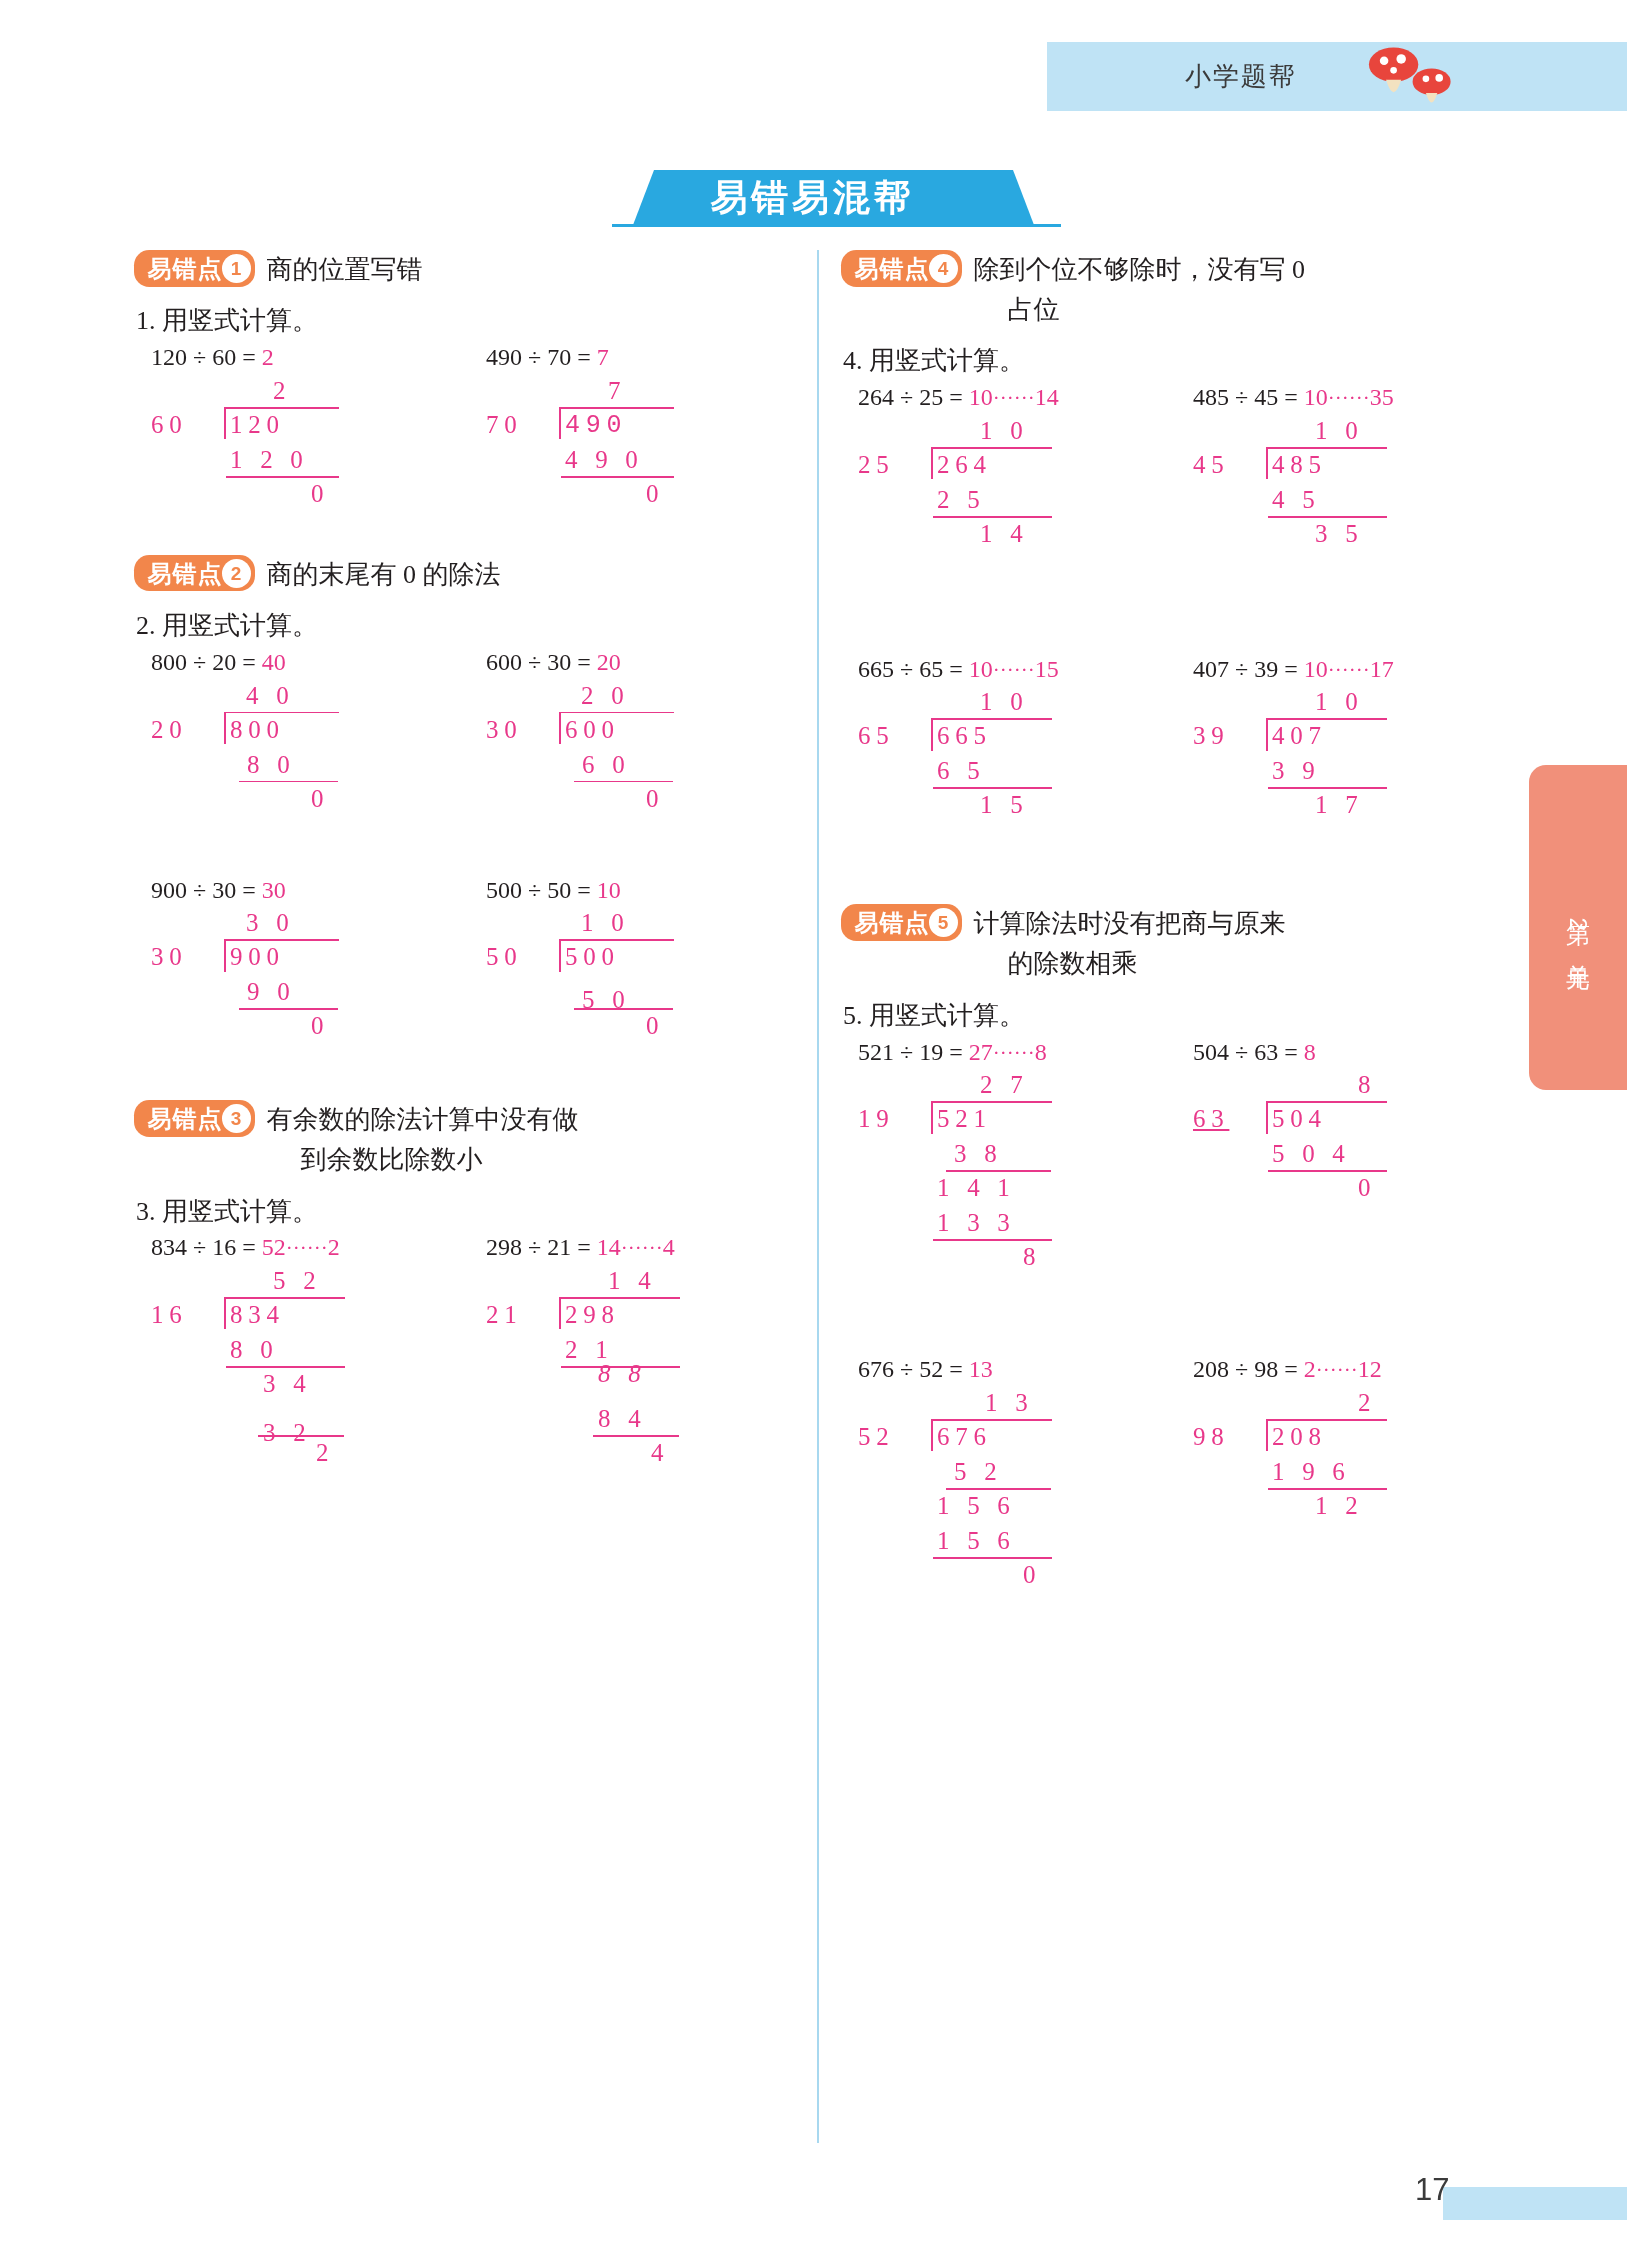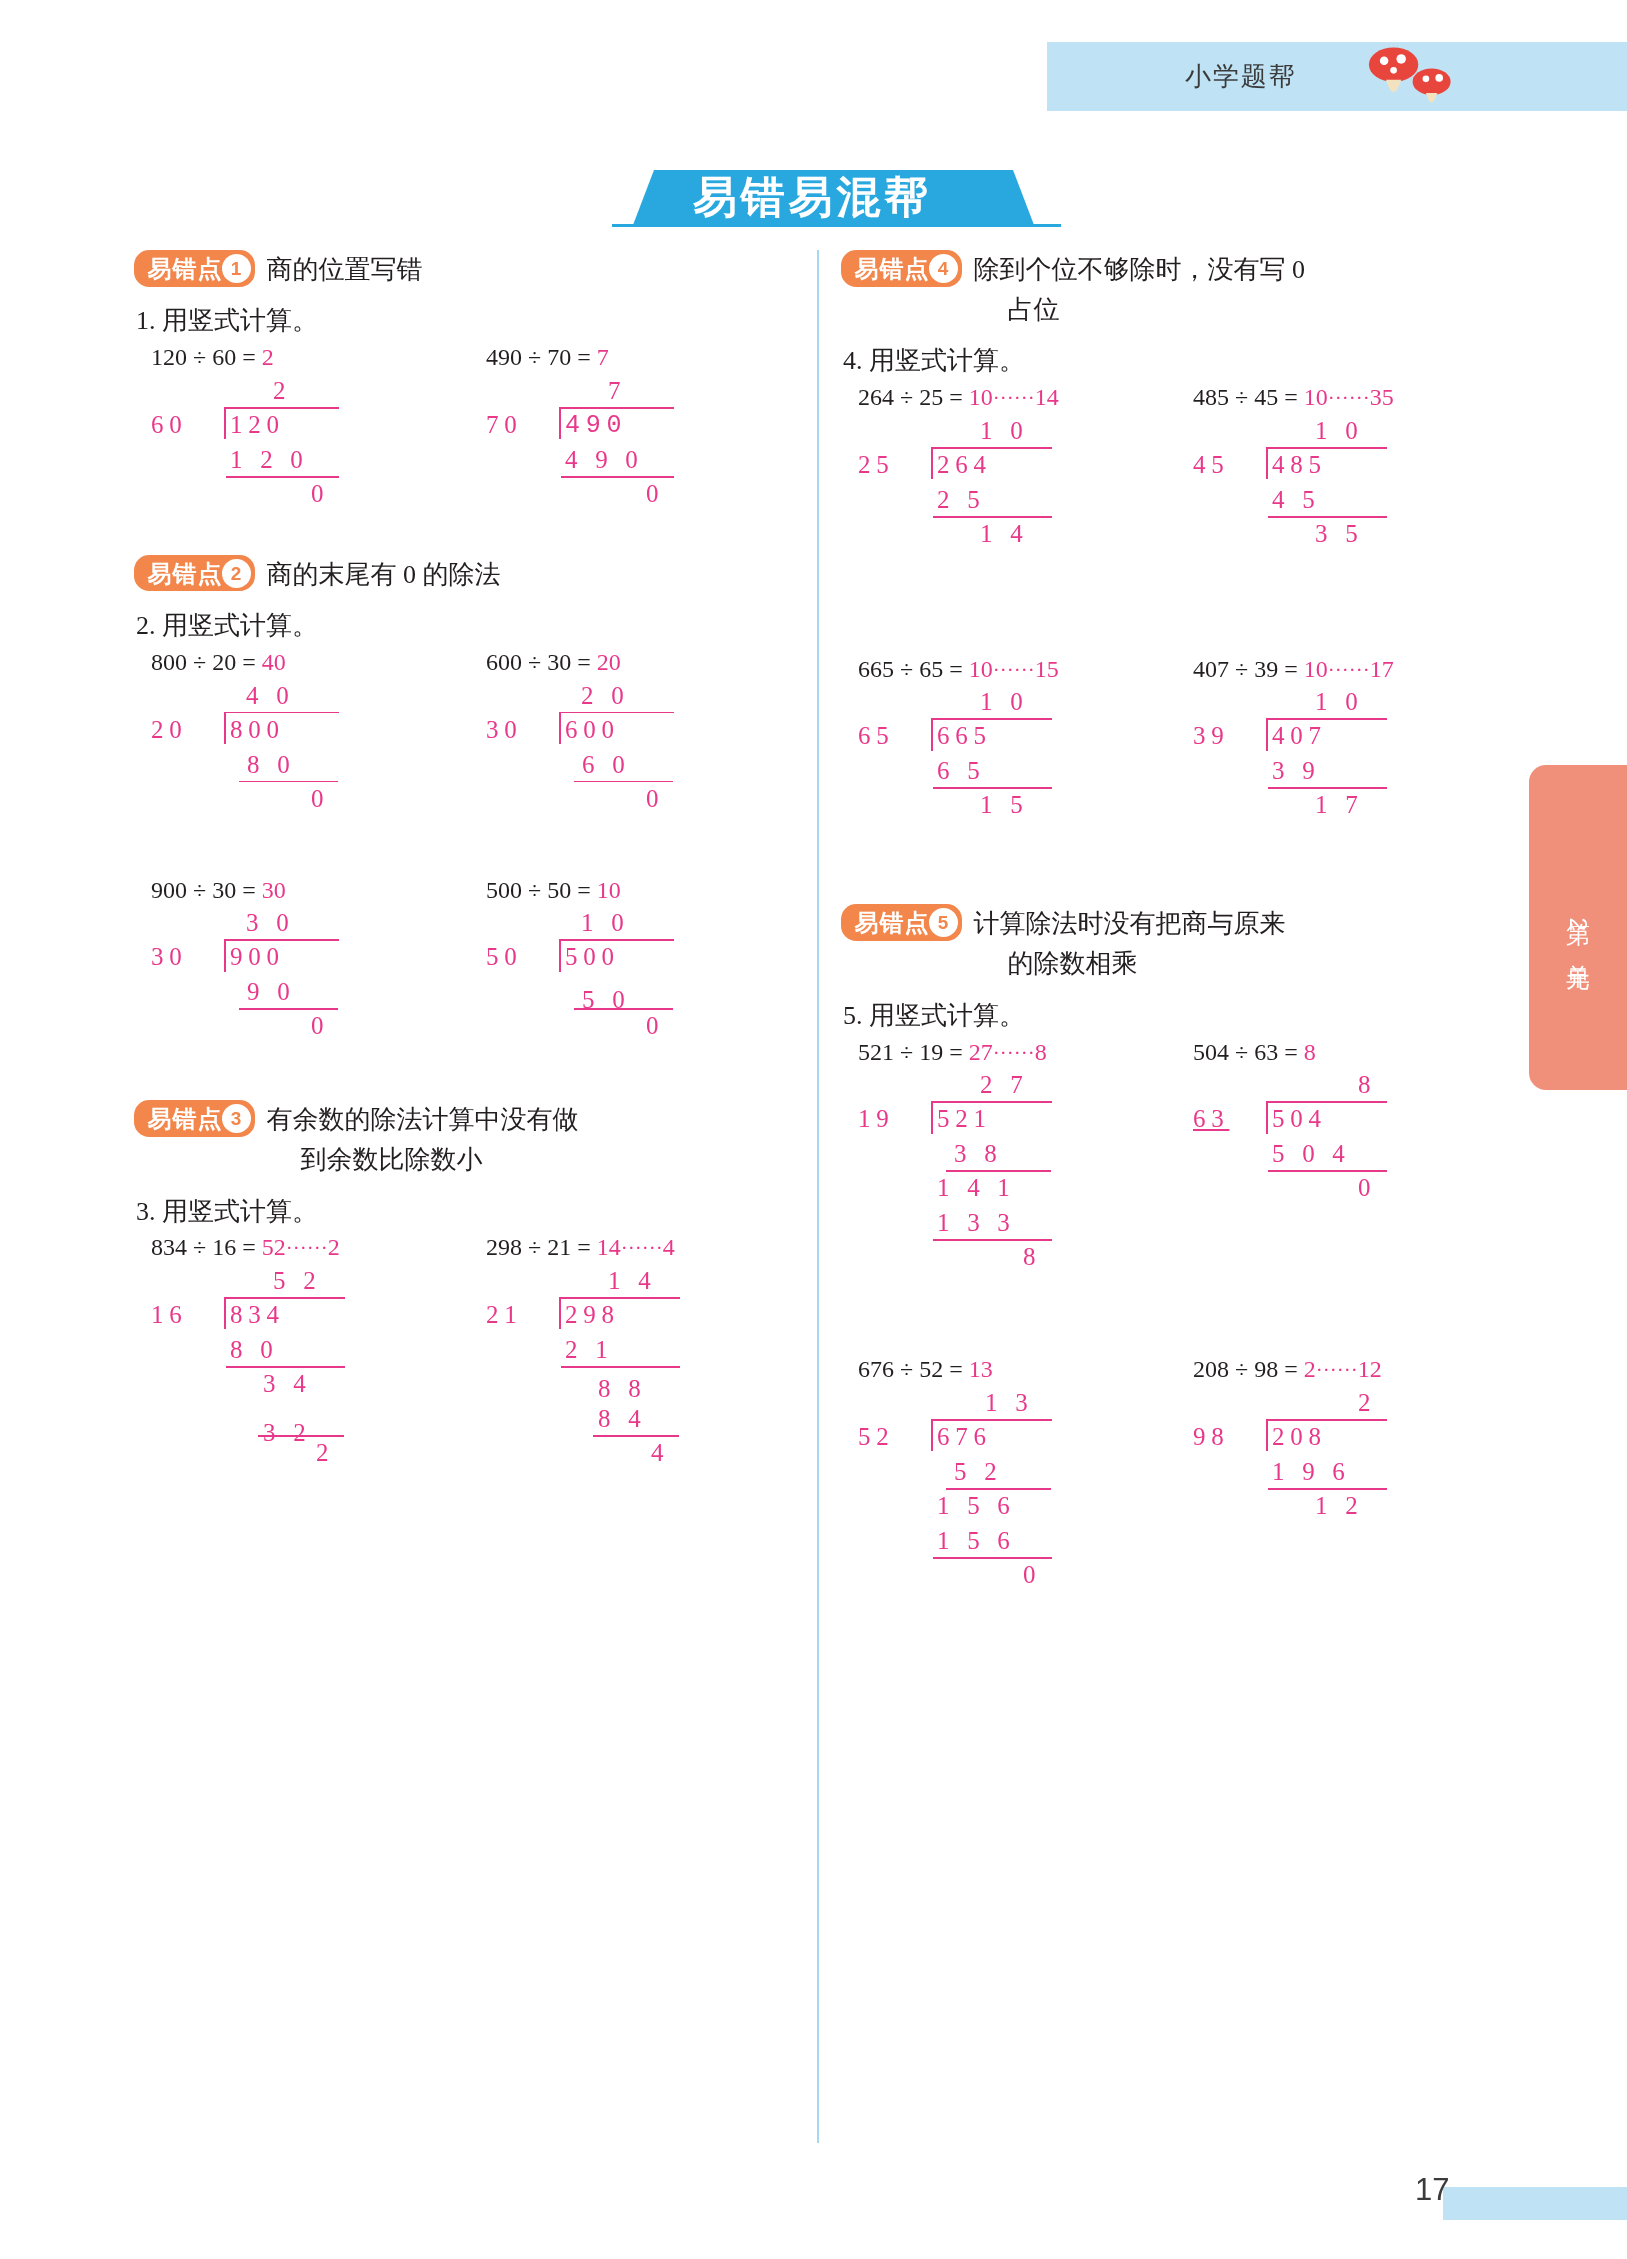--- a/index.html
+++ b/index.html
@@ -25,21 +25,21 @@
     position:absolute; left:612px; top:170px; width:449px; height:59px;
   }
   .title-ribbon {
     position:absolute; left:21px; top:0; width:401px; height:55px;
     background:#29a8e0;
     clip-path:polygon(21px 0, 380px 0, 401px 55px, 0 55px);
   }
   .title-ribbon-text {
     position:absolute; left:0; top:0; width:401px; height:55px;
     display:flex; align-items:center; justify-content:center;
-    color:#fff; font-size:44px; font-weight:bold; letter-spacing:3.8px;
+    color:#fff; font-size:37px; font-weight:bold; letter-spacing:3.8px;
     font-family:"Liberation Sans", sans-serif;
   }
   .title-rule {
     position:absolute; left:0; top:54px; width:449px; height:2.9px; background:#29a8e0;
   }
   
   .col { position:absolute; top:250px; width:679px; }
   .col-left  { left:134px; }
   .col-right { left:841px; }
   .col-divider {
@@ -307,21 +307,21 @@
       <div class="eq"><span>298 ÷ 21 = </span><span class="ans">14</span><span class="ans eq-small">······</span><span class="ans">4</span></div>
       <div class="ld">
         <div style="position:relative;height:229px;">
           <div class="ld-abs" style="left:139px;top:0px;">1 4</div>
           <div class="ld-abs" style="left:17px;top:34px;">21</div>
           <div class="ld-abs" style="left:96px;top:34px;">298</div>
           <div class="bar" style="left:92px;top:30px;width:119px;"></div>
           <div class="vbar" style="left:90px;top:30px;height:32.5px;"></div>
           <div class="ld-abs" style="left:96px;top:69px;">2 1</div>
           <div class="bar" style="left:92px;top:99px;width:119px;"></div>
-          <div class="ld-abs" style="left:129px;top:108px;">8 8</div>
+          <div class="ld-abs" style="left:129px;top:93px;font-style:italic;">8 8</div>
           <div class="ld-abs" style="left:129px;top:138px;">8 4</div>
           <div class="bar" style="left:124px;top:168px;width:86px;"></div>
           <div class="ld-abs" style="left:182px;top:172px;">4</div>
         </div>
       </div>
     </div>
   </div>
 </div>
 
 <div class="col col-right">

